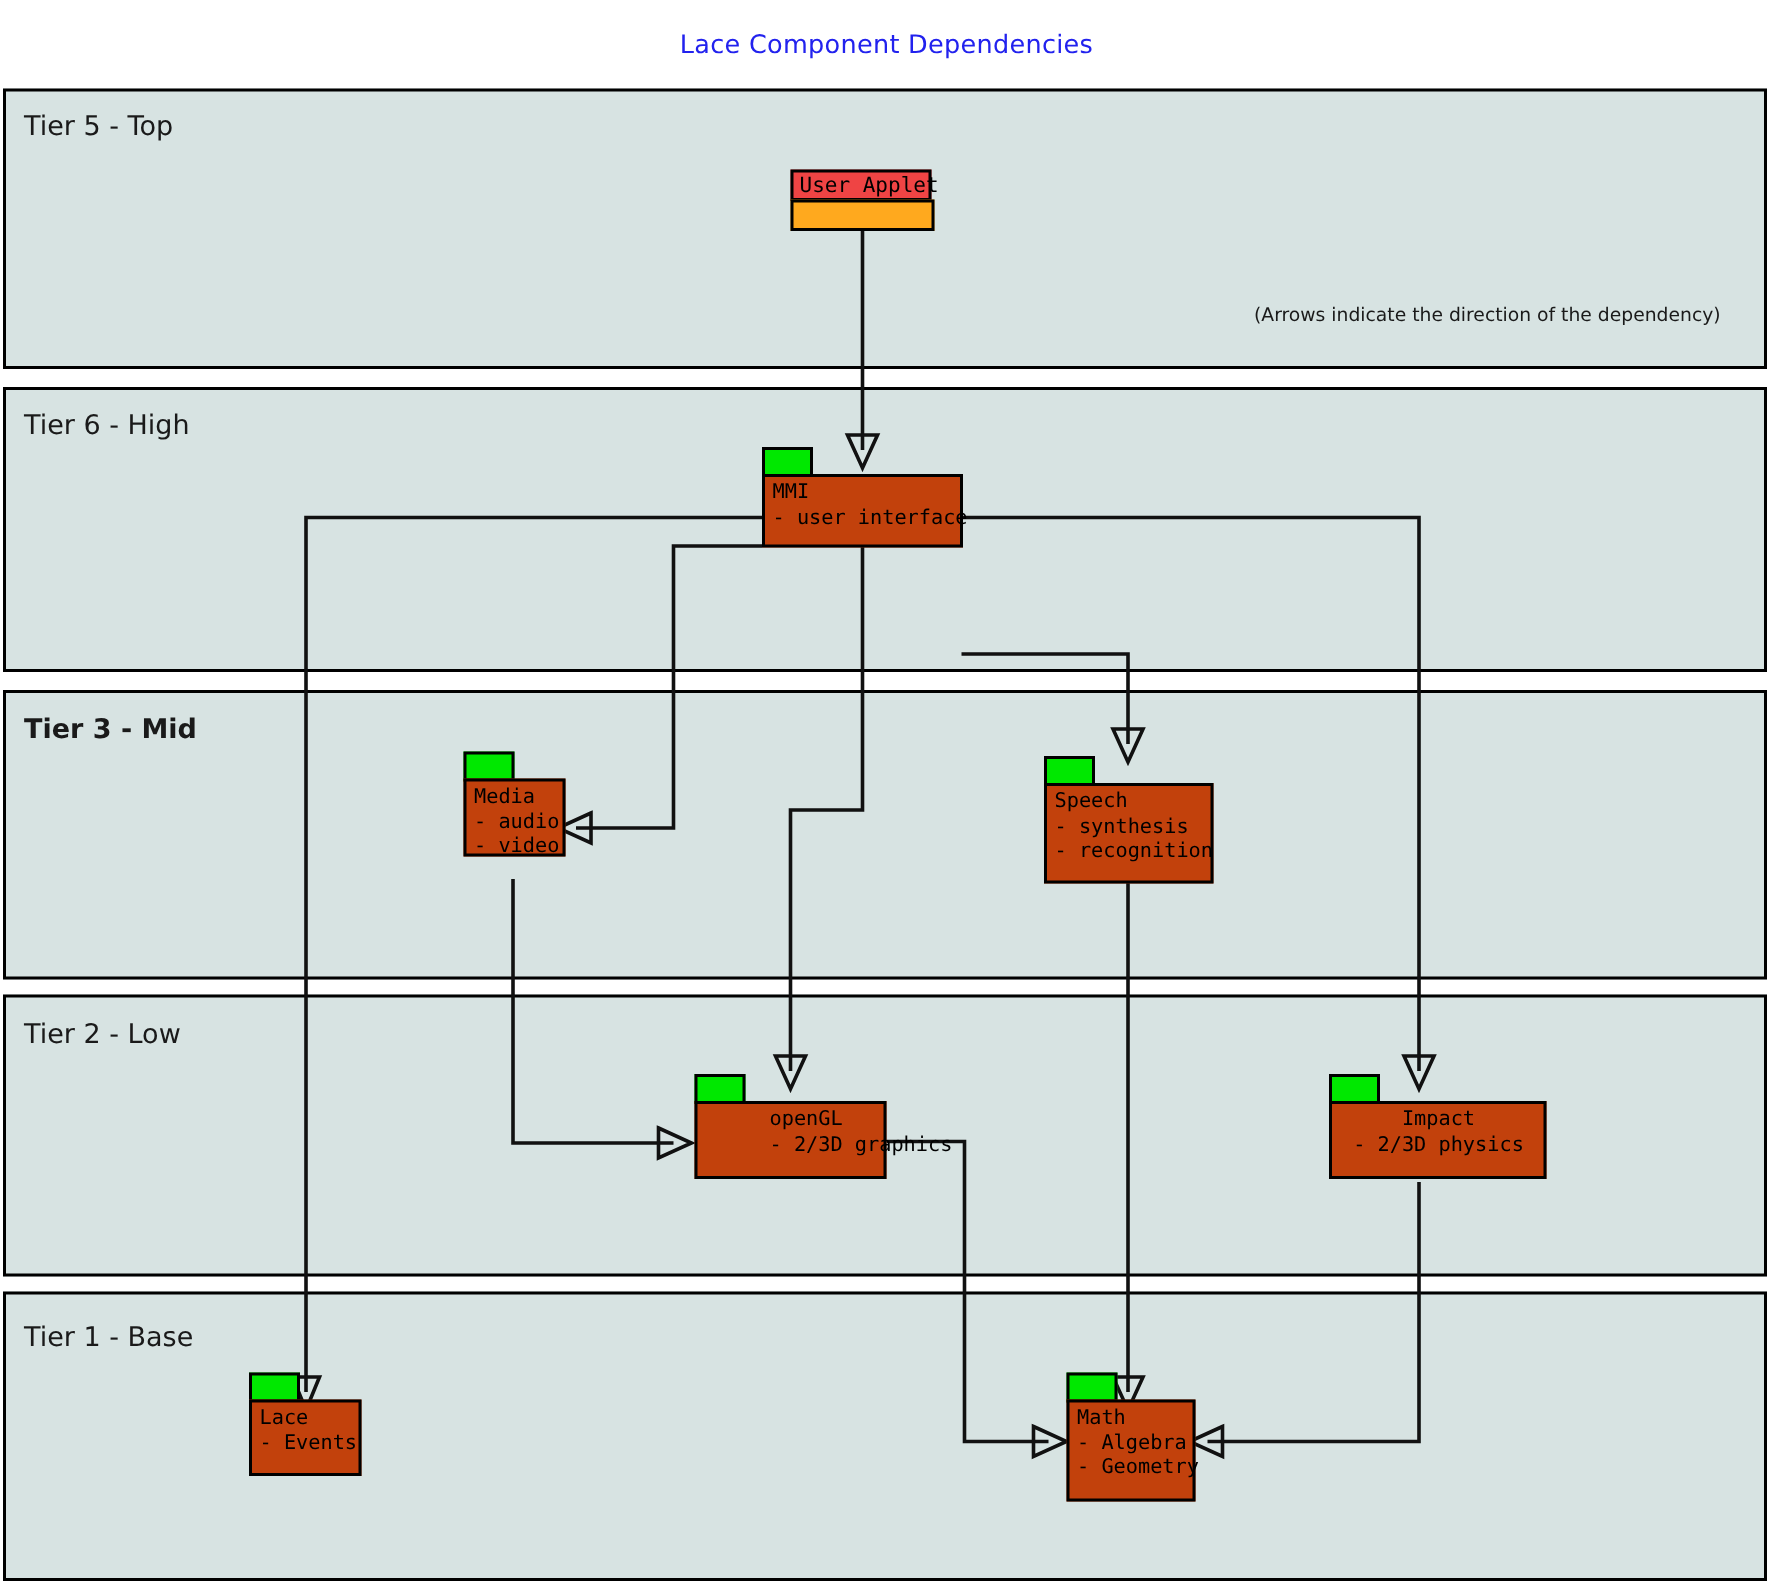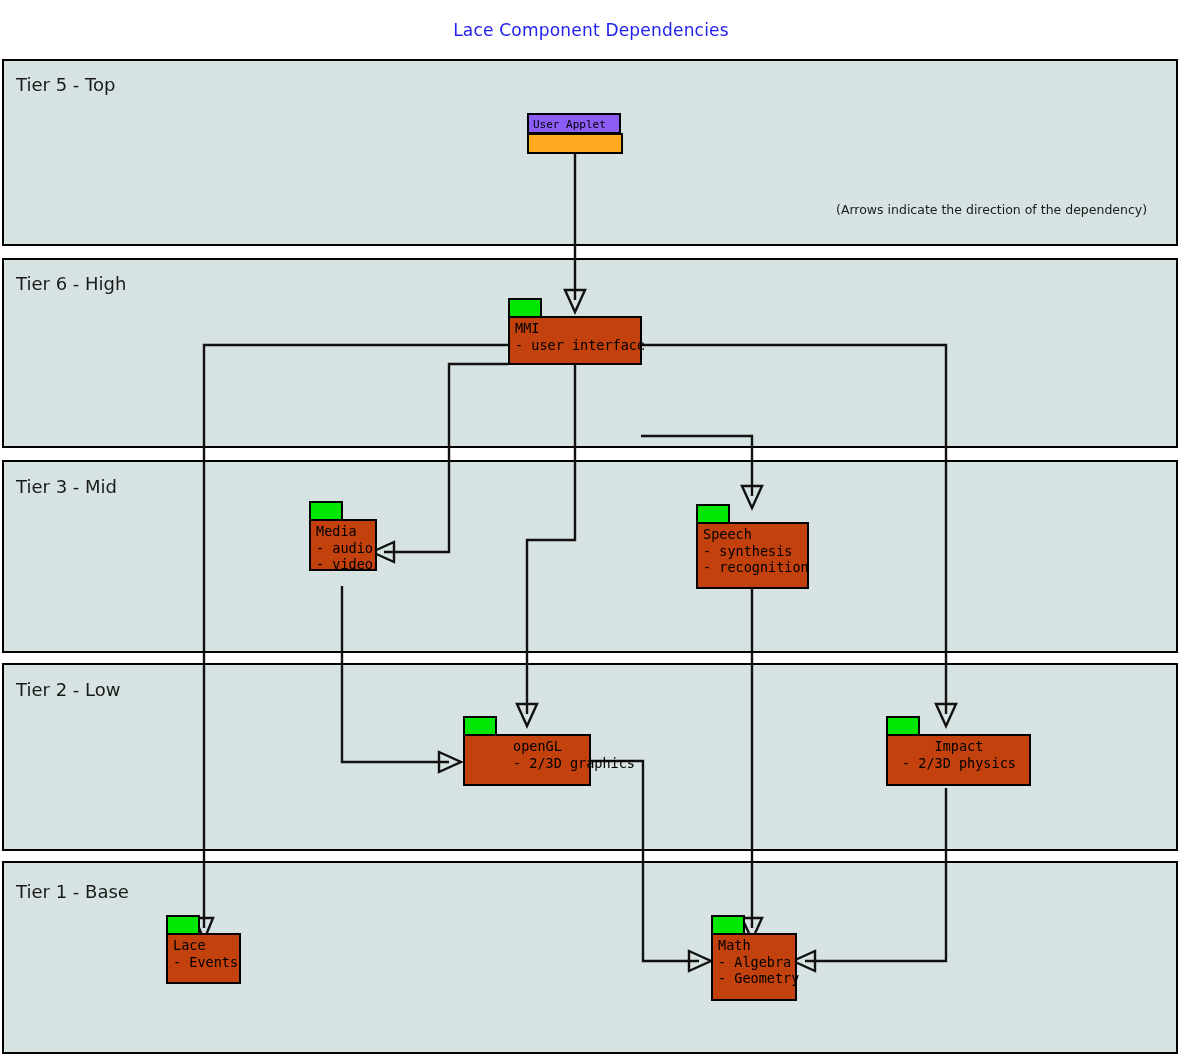--- a/index.html
+++ b/index.html
@@ -73,23 +73,23 @@
     font-size: 13.5px;
     line-height: 16.5px;
     color: #000000;
     white-space: pre;
   }
   
   .applet-label {
     position: absolute;
     box-sizing: border-box;
     border: 2px solid #000000;
-    background: #8b5cf6;
+    background: #ef4444;
     font-family: "DejaVu Sans Mono", monospace;
-    font-size: 11px;
+    font-size: 14px;
     line-height: 17px;
     color: #000000;
     white-space: pre;
     padding: 1px 2px 1px 4px;
   }
   .applet-body {
     position: absolute;
     box-sizing: border-box;
     border: 2px solid #000000;
     background: #ffa91e;
@@ -111,21 +111,21 @@
 
   <div class="diagram-title">Lace Component Dependencies</div>
 
   <div class="tier-band" style="left:2px; top:59px; width:1176px; height:187px;"></div>
   <div class="tier-label" style="left:16px; top:74px;">Tier 5 - Top</div>
 
   <div class="tier-band" style="left:2px; top:258px; width:1176px; height:190px;"></div>
   <div class="tier-label" style="left:16px; top:273px;">Tier 6 - High</div>
 
   <div class="tier-band" style="left:2px; top:460px; width:1176px; height:193px;"></div>
-  <div class="tier-label" style="left:16px; top:476px;">Tier 3 - Mid</div>
+  <div class="tier-label" style="left:16px; top:476px;font-weight:bold;">Tier 3 - Mid</div>
 
   <div class="tier-band" style="left:2px; top:663px; width:1176px; height:188px;"></div>
   <div class="tier-label" style="left:16px; top:679px;">Tier 2 - Low</div>
 
   <div class="tier-band" style="left:2px; top:861px; width:1176px; height:193px;"></div>
   <div class="tier-label" style="left:16px; top:881px;">Tier 1 - Base</div>
 
   <div class="note-text" style="left:836px; top:202px;">(Arrows indicate the direction of the dependency)</div>
 
   <svg class="edges" viewBox="0 0 1182 1056">

